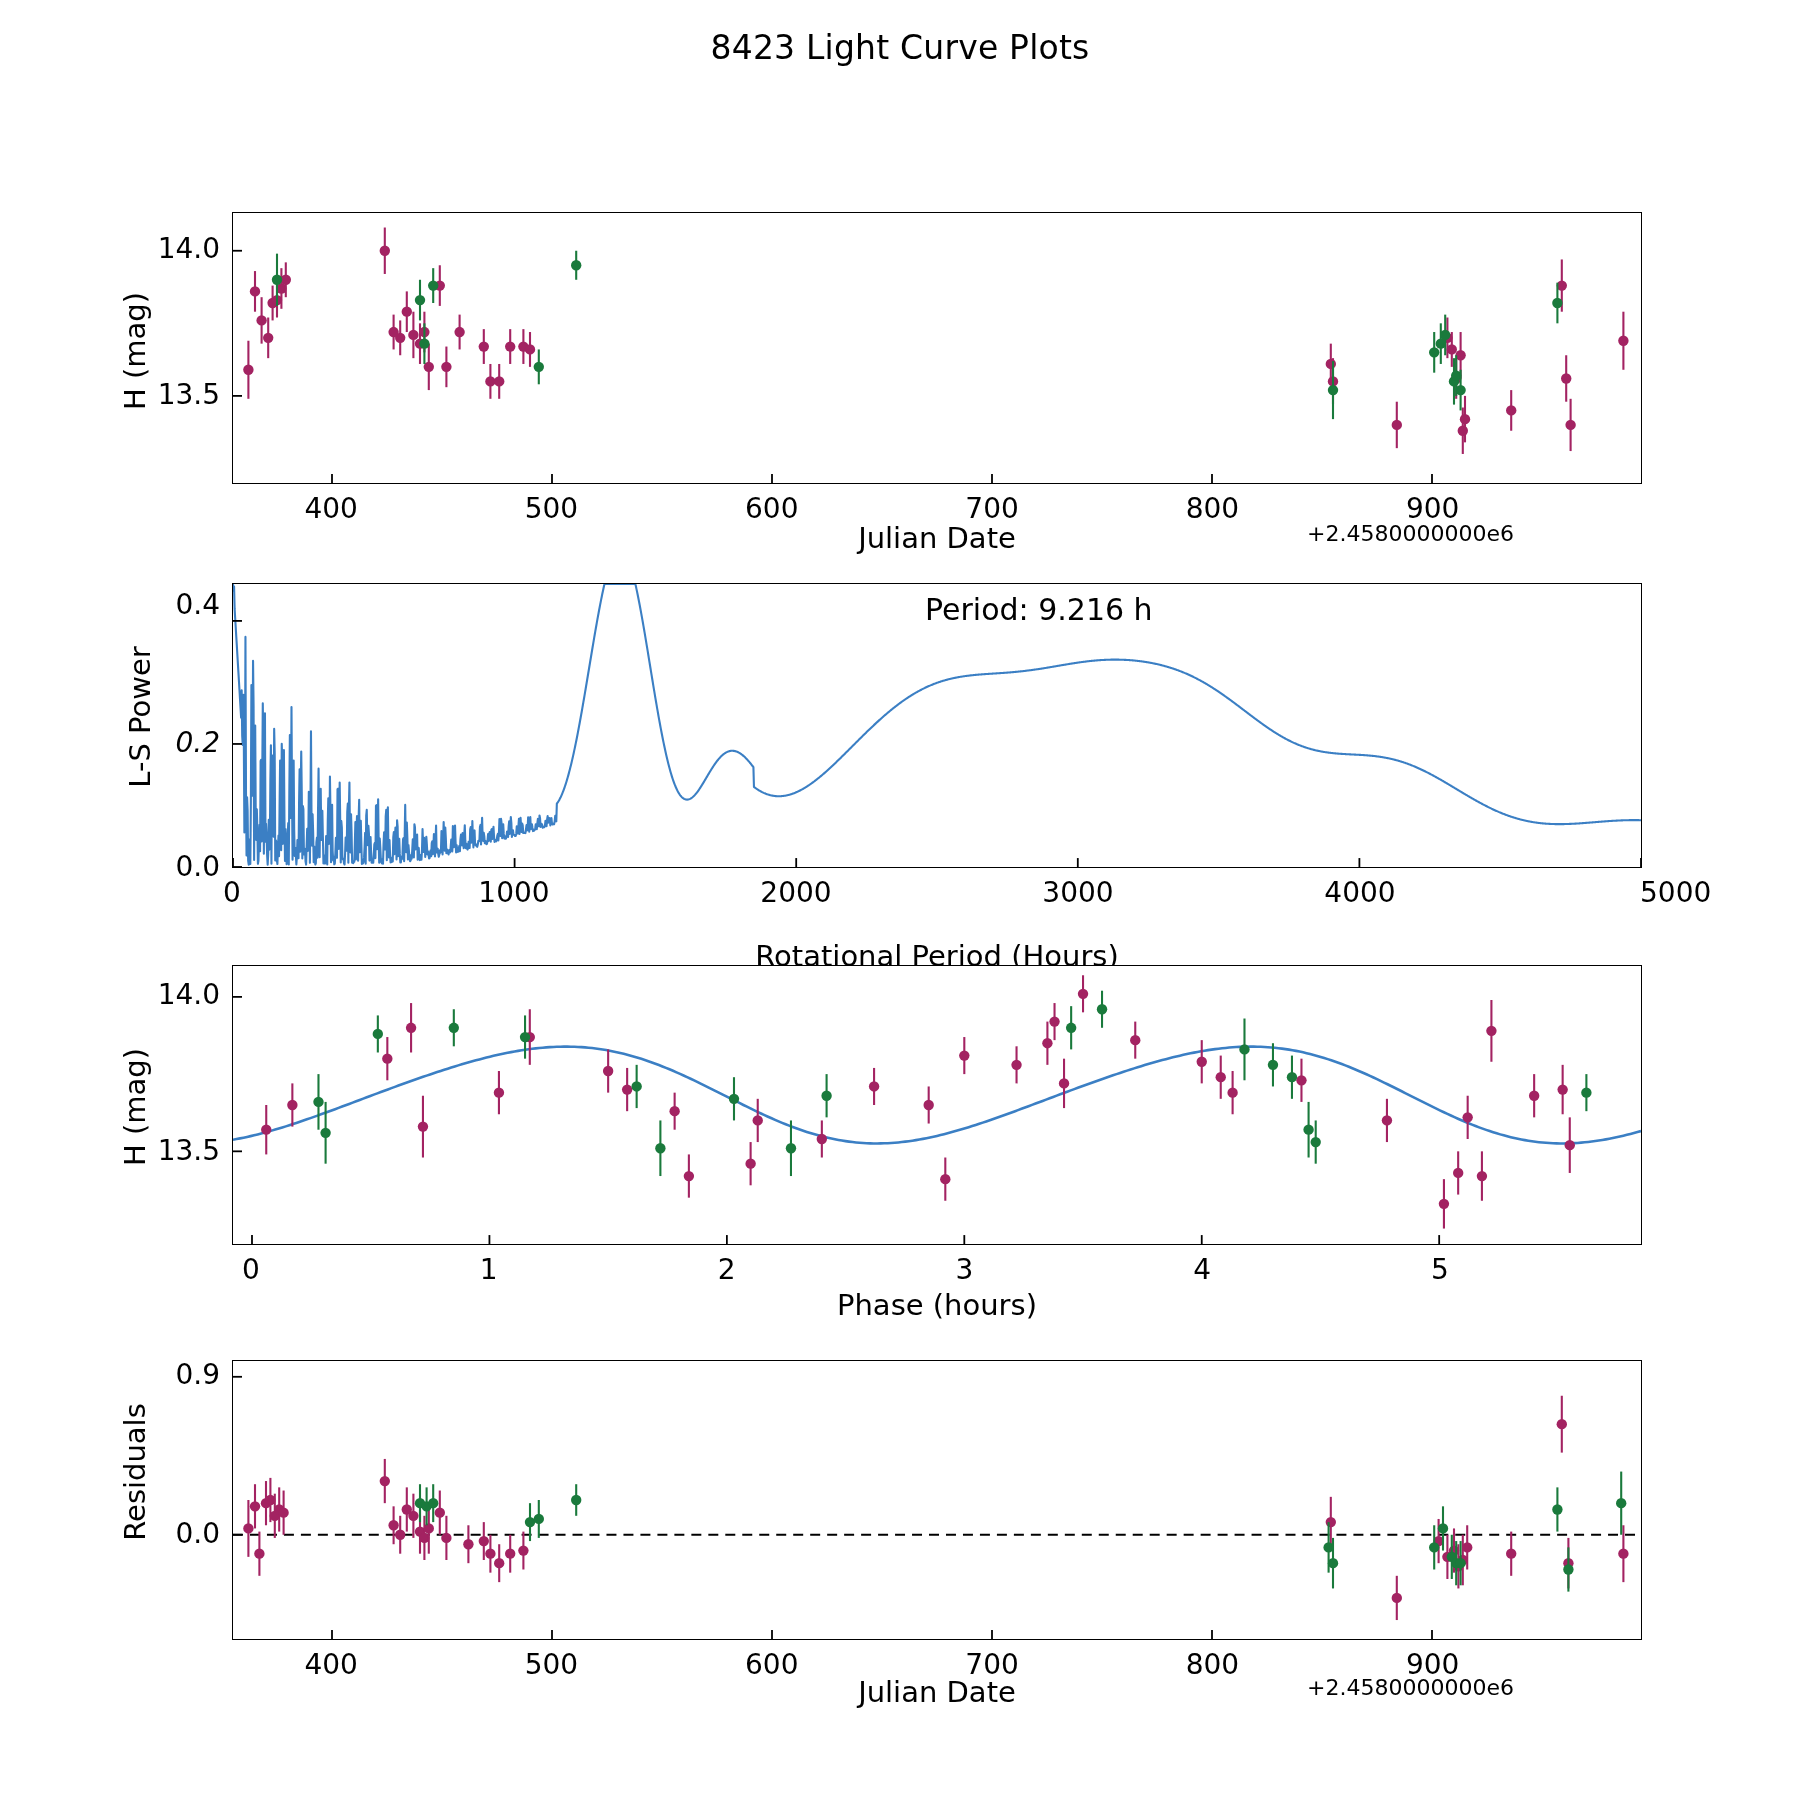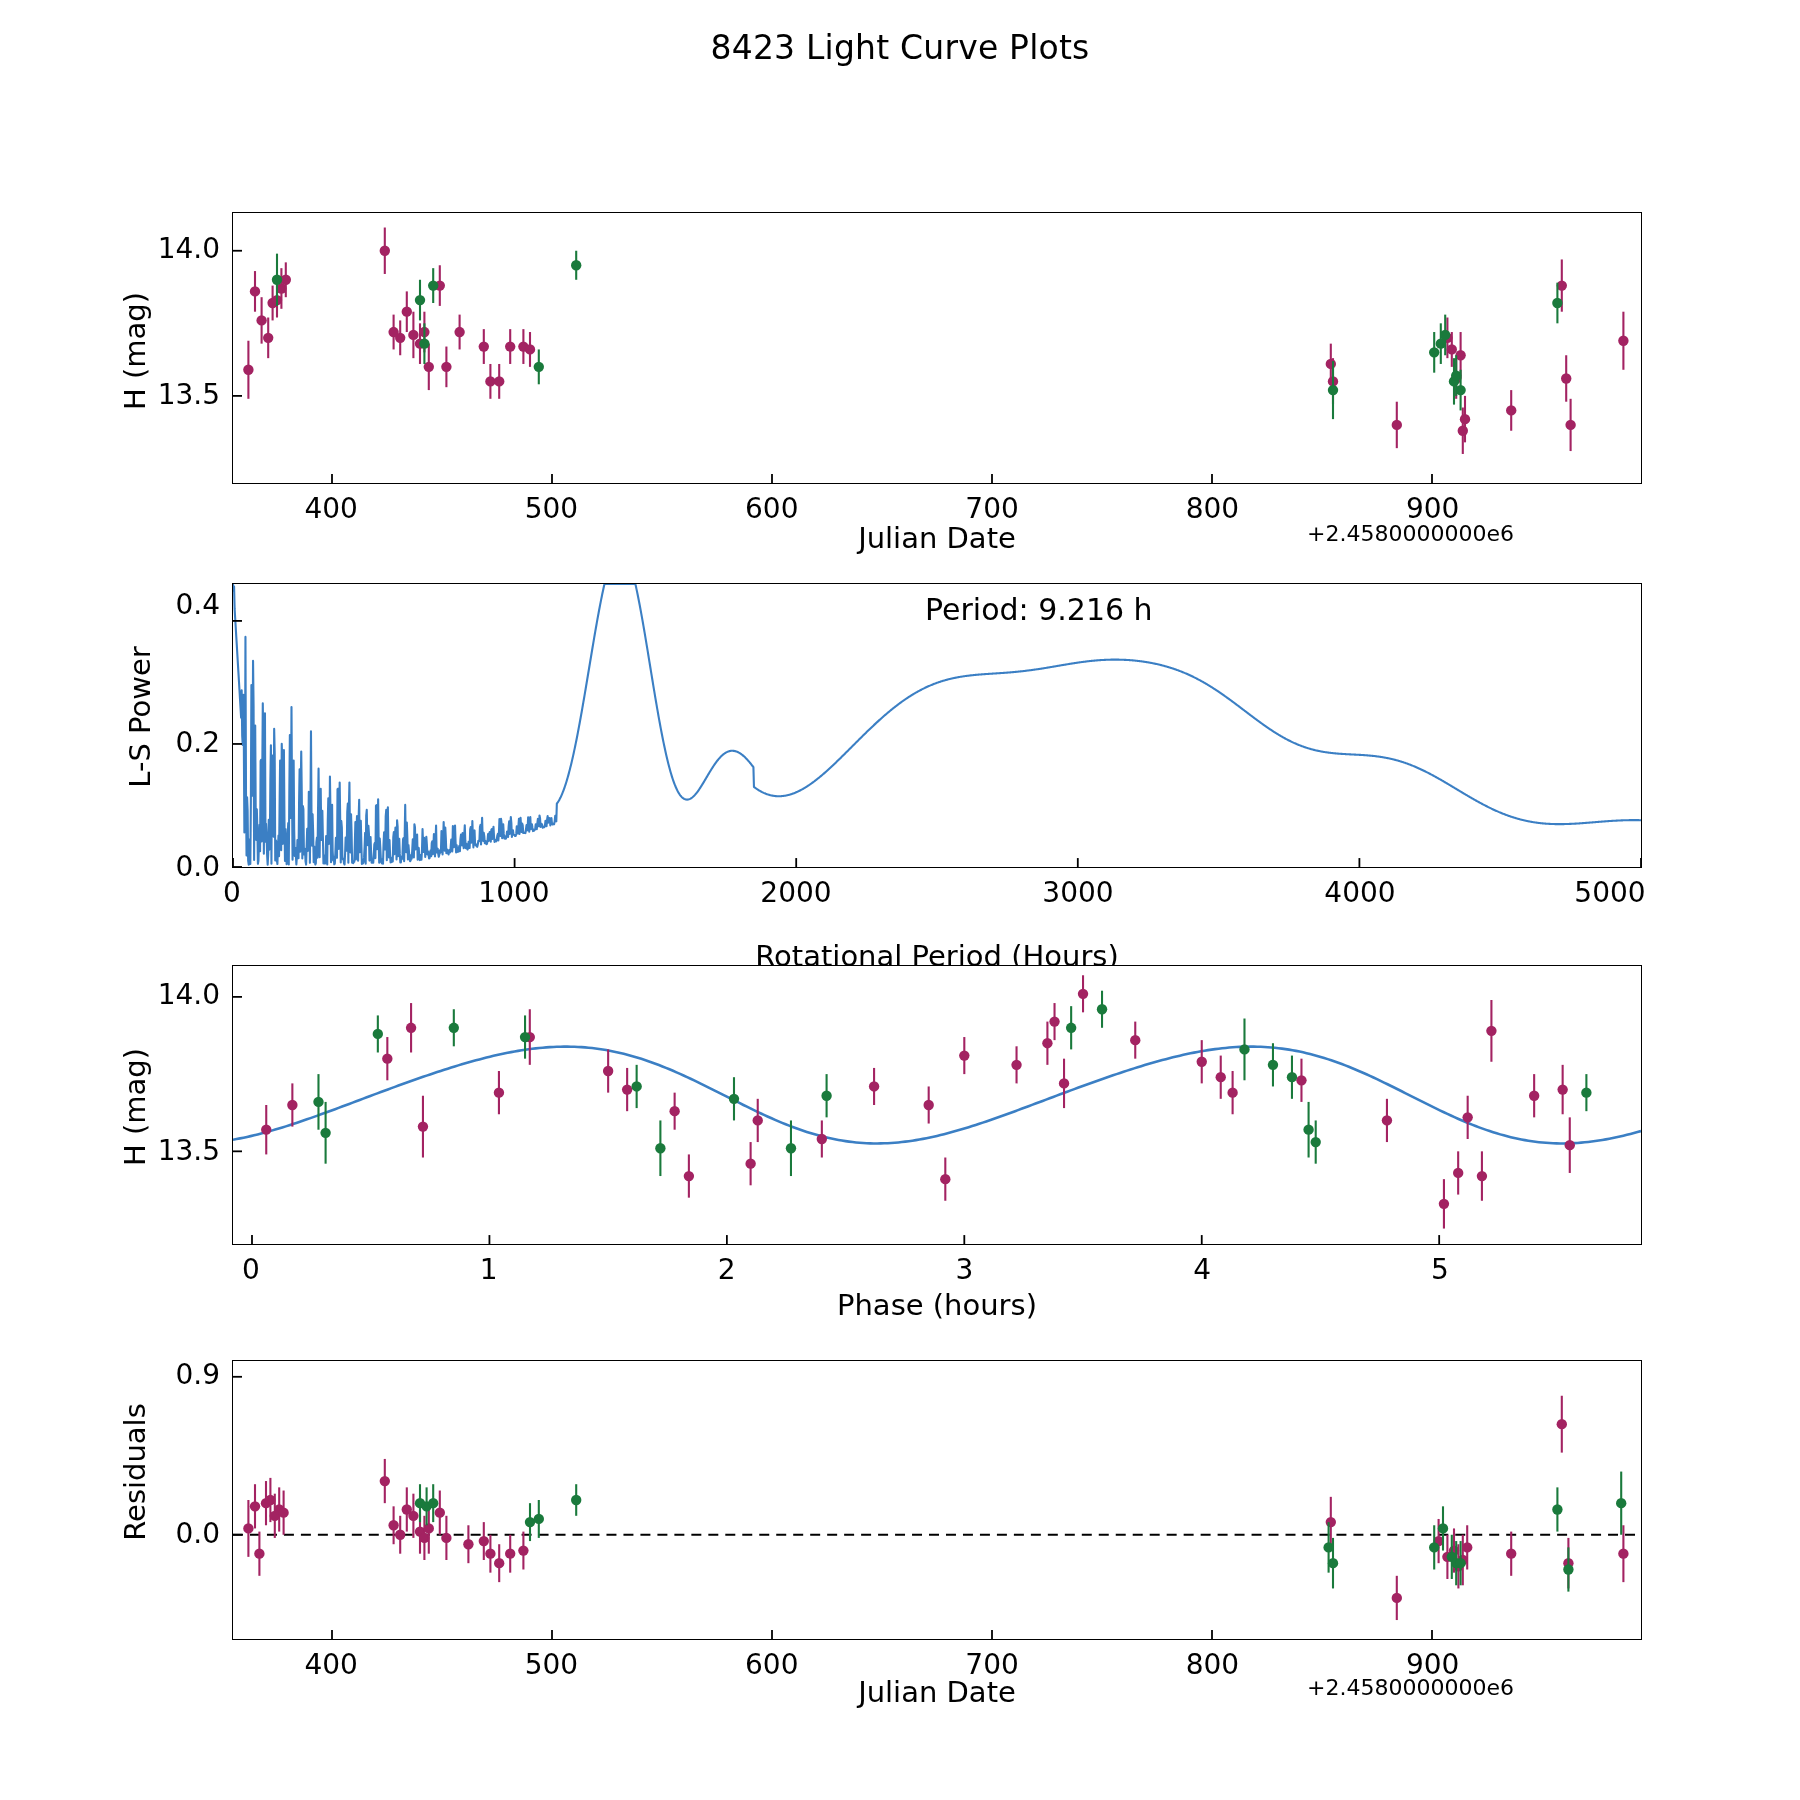--- a/index.html
+++ b/index.html
@@ -478,23 +478,23 @@
       <div class="tick-label" style="left: 942.078px; top: 492px; width: 100px; text-align: center;">700</div>
       <div class="tick-label" style="left: 1162.39px; top: 492px; width: 100px; text-align: center;">800</div>
       <div class="tick-label" style="left: 1382.7px; top: 492px; width: 100px; text-align: center;">900</div>
       <div class="tick-label" style="left: 102px; top: 232.022px; width: 118px; text-align: right;">14.0</div>
       <div class="tick-label" style="left: 102px; top: 378.258px; width: 118px; text-align: right;">13.5</div>
       <div class="tick-label" style="left: 182px; top: 876px; width: 100px; text-align: center;">0</div>
       <div class="tick-label" style="left: 464px; top: 876px; width: 100px; text-align: center;">1000</div>
       <div class="tick-label" style="left: 746px; top: 876px; width: 100px; text-align: center;">2000</div>
       <div class="tick-label" style="left: 1028px; top: 876px; width: 100px; text-align: center;">3000</div>
       <div class="tick-label" style="left: 1310px; top: 876px; width: 100px; text-align: center;">4000</div>
-      <div class="tick-label" style="left: 1560px; top: 876px; width: 100px; text-align: center;">5000</div>
+      <div class="tick-label" style="left: 1640px; top: 876px; width: 100px; text-align: left;">5000</div>
       <div class="tick-label" style="left: 102px; top: 588px; width: 118px; text-align: right;">0.4</div>
-      <div class="tick-label" style="left: 102px; top: 726.087px; width: 118px; text-align: right;">0.2</div>
+      <div class="tick-label" style="left: 102px; top: 726.087px; width: 118px; text-align: right; font-style: italic;">0.2</div>
       <div class="tick-label" style="left: 102px; top: 850px; width: 118px; text-align: right;">0.0</div>
       <div class="tick-label" style="left: 201.022px; top: 1253px; width: 100px; text-align: center;">0</div>
       <div class="tick-label" style="left: 438.796px; top: 1253px; width: 100px; text-align: center;">1</div>
       <div class="tick-label" style="left: 676.57px; top: 1253px; width: 100px; text-align: center;">2</div>
       <div class="tick-label" style="left: 914.344px; top: 1253px; width: 100px; text-align: center;">3</div>
       <div class="tick-label" style="left: 1152.12px; top: 1253px; width: 100px; text-align: center;">4</div>
       <div class="tick-label" style="left: 1389.89px; top: 1253px; width: 100px; text-align: center;">5</div>
       <div class="tick-label" style="left: 102px; top: 978.111px; width: 118px; text-align: right;">14.0</div>
       <div class="tick-label" style="left: 102px; top: 1133.67px; width: 118px; text-align: right;">13.5</div>
       <div class="tick-label" style="left: 281.141px; top: 1648px; width: 100px; text-align: center;">400</div>

